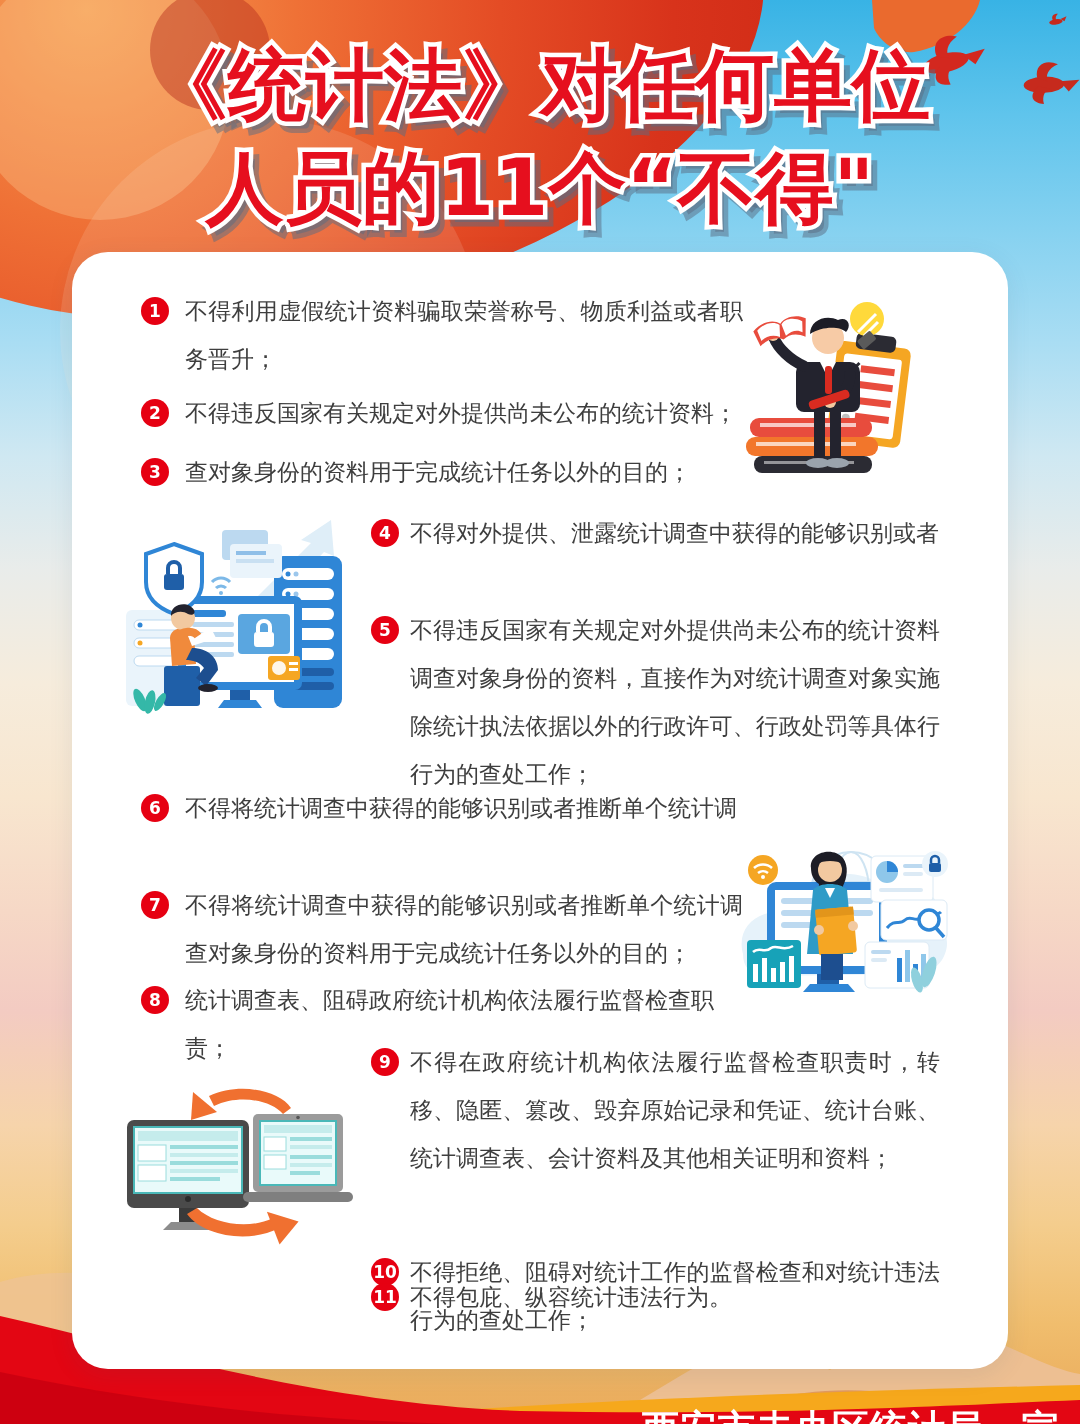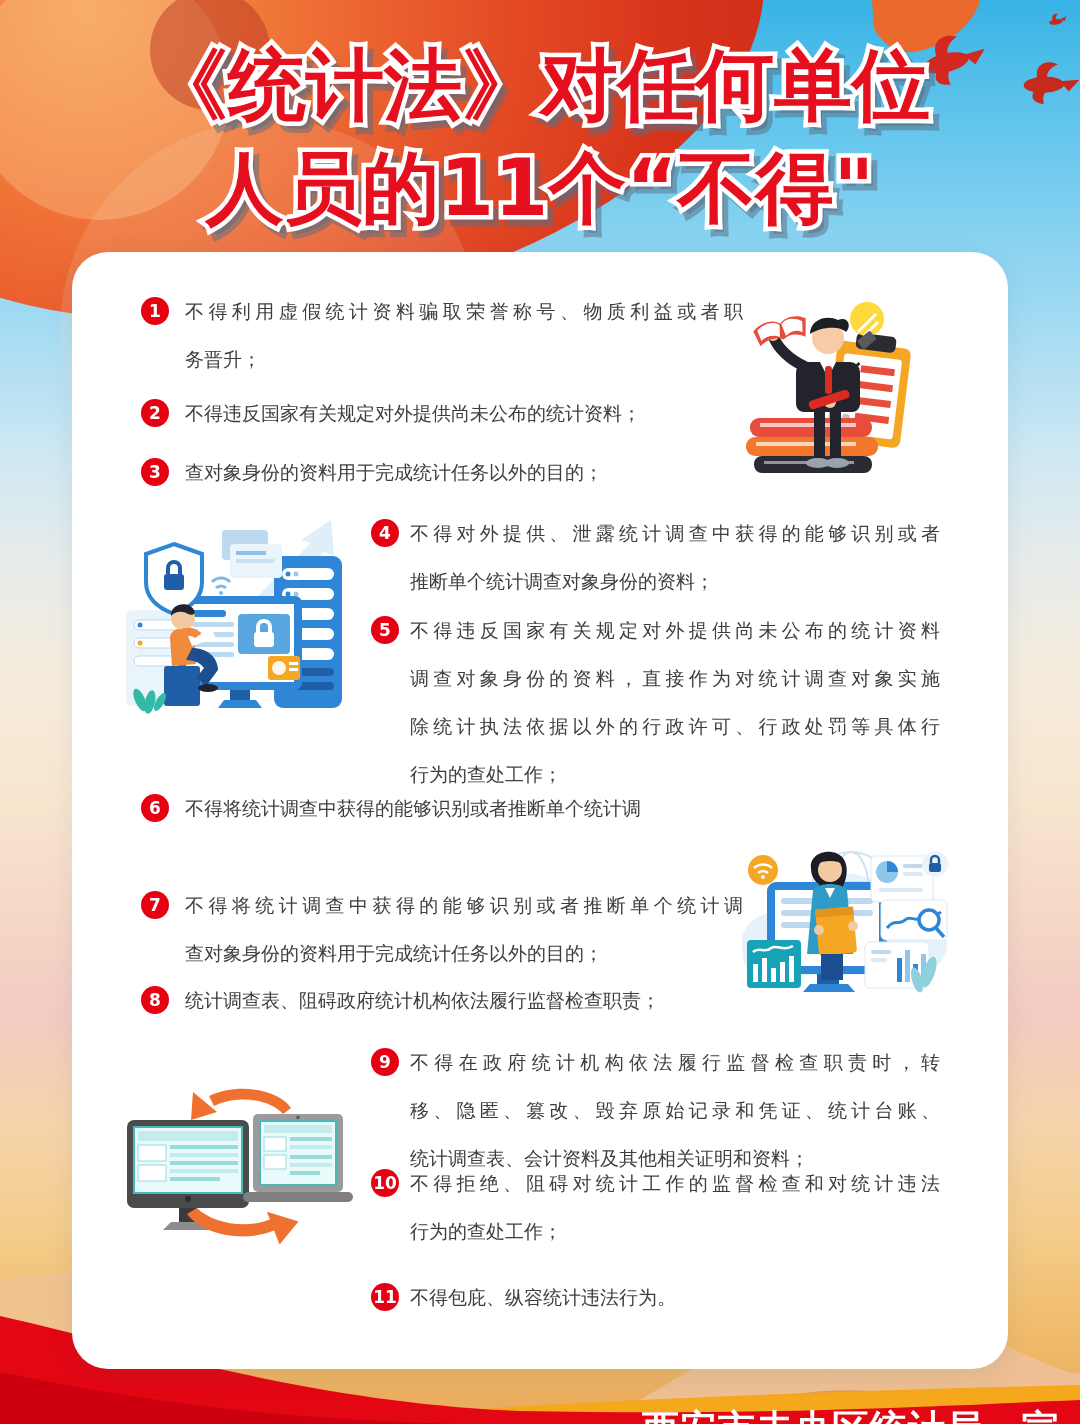--- a/index.html
+++ b/index.html
@@ -39,21 +39,21 @@
   .item{position:absolute;display:flex;align-items:flex-start;}
   .item.col-left{left:141px;}
   .item.col-right{left:371px;}
   .badge{
     flex:0 0 28px;width:28px;height:28px;margin-top:10px;border-radius:50%;
     background:#e60012;color:#fff;font-size:17px;font-weight:bold;
     display:flex;align-items:center;justify-content:center;line-height:1;
   }
   .col-left .badge{margin-right:16px;}
   .col-right .badge{margin-right:11px;}
-  .lines{font-size:19px;line-height:48px;color:#3e3e3e;}
+  .lines{font-size:23px;line-height:48px;color:#3e3e3e;}
   .col-left .lines{width:558px;}
   .col-right .lines{width:530px;}
   .ln{text-align:left;}
   .lines .ln:not(:last-child){text-align:justify;text-align-last:justify;}
   
   .ill{position:absolute;}
   
   .bottom-svg{position:absolute;left:0;top:1254px;}
   .footer-credit{
     position:absolute;left:642px;top:1404px;width:430px;
@@ -134,21 +134,20 @@
       <div class="ln">查对象身份的资料用于完成统计任务以外的目的；</div>
     </div>
   </div>
 
   <div class="item col-right" style="top:509px">
     <div class="badge">
         <span>4</span>
       </div>
     <div class="lines">
       <div class="ln">不得对外提供、泄露统计调查中获得的能够识别或者</div>
-      <div class="ln">推断单个统计调查对象身份的资料；</div>
     </div>
   </div>
 
   <div class="item col-right" style="top:606px">
     <div class="badge">
         <span>5</span>
       </div>
     <div class="lines">
       <div class="ln">不得违反国家有关规定对外提供尚未公布的统计资料</div>
       <div class="ln">调查对象身份的资料，直接作为对统计调查对象实施</div>
@@ -189,21 +188,21 @@
     <div class="badge">
         <span>9</span>
       </div>
     <div class="lines">
       <div class="ln">不得在政府统计机构依法履行监督检查职责时，转</div>
       <div class="ln">移、隐匿、篡改、毁弃原始记录和凭证、统计台账、</div>
       <div class="ln">统计调查表、会计资料及其他相关证明和资料；</div>
     </div>
   </div>
 
-  <div class="item col-right" style="top:1159px">
+  <div class="item col-right" style="top:1248px">
     <div class="badge">
         <span>10</span>
       </div>
     <div class="lines">
       <div class="ln">不得拒绝、阻碍对统计工作的监督检查和对统计违法</div>
       <div class="ln">行为的查处工作；</div>
     </div>
   </div>
 
   <div class="item col-right" style="top:1273px">

